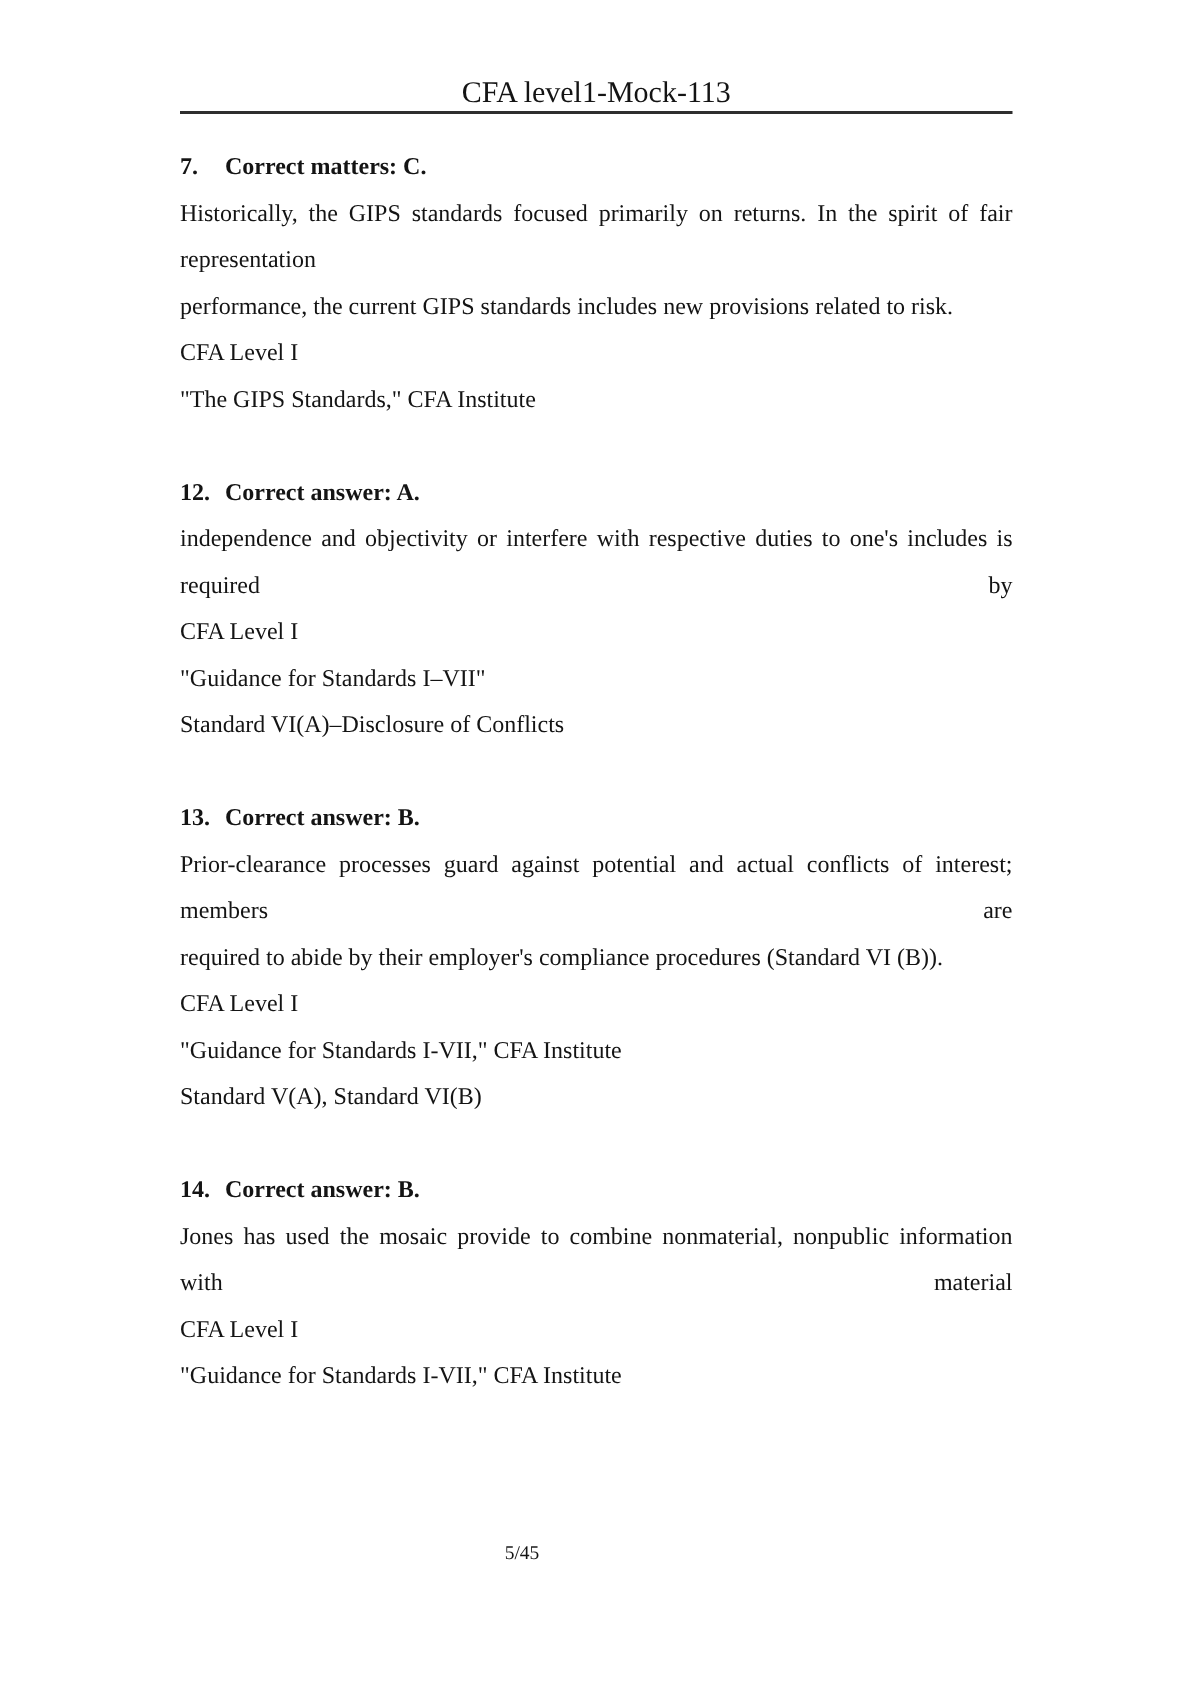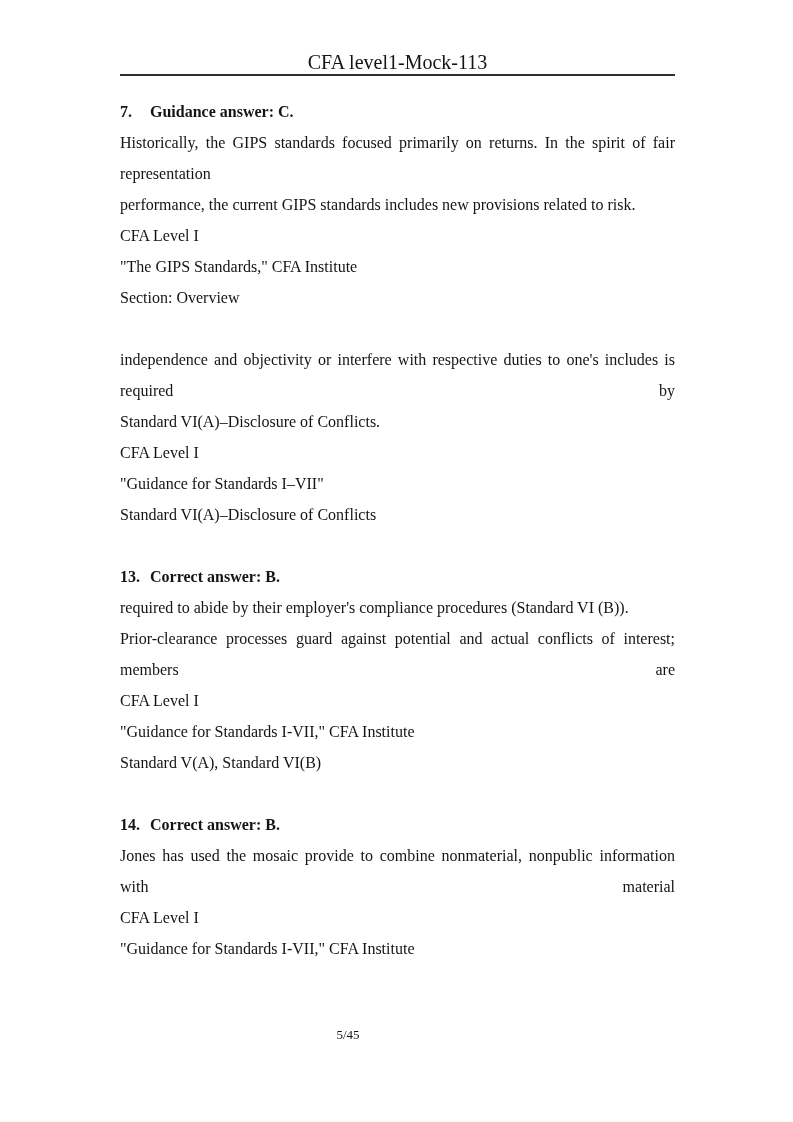--- a/index.html
+++ b/index.html
@@ -62,43 +62,44 @@
 <div class="page">
 
   <div class="header">
     <div class="header-title">CFA level1-Mock-113</div>
   </div>
 
   <div class="content">
 
     <div class="answer">
       <div class="line heading">
-        <span class="qnum">7.</span><span class="qlabel">Guidance answer: C.</span>
+        <span class="qnum">7.</span><span class="qlabel">Correct matters: C.</span>
       </div>
       <div class="line jline">Historically, the GIPS standards focused primarily on returns. In the spirit of fair representation</div>
       <div class="line">performance, the current GIPS standards includes new provisions related to risk.</div>
       <div class="line">CFA Level I</div>
       <div class="line">"The GIPS Standards," CFA Institute</div>
-      <div class="line">Section: Overview</div>
     </div>
 
     <div class="answer">
+      <div class="line heading">
+        <span class="qnum">12.</span><span class="qlabel">Correct answer: A.</span>
+      </div>
       <div class="line jline">independence and objectivity or interfere with respective duties to one's includes is required by</div>
-      <div class="line">Standard VI(A)–Disclosure of Conflicts.</div>
       <div class="line">CFA Level I</div>
       <div class="line">"Guidance for Standards I–VII"</div>
       <div class="line">Standard VI(A)–Disclosure of Conflicts</div>
     </div>
 
     <div class="answer">
       <div class="line heading">
         <span class="qnum">13.</span><span class="qlabel">Correct answer: B.</span>
       </div>
+      <div class="line jline">Prior-clearance processes guard against potential and actual conflicts of interest; members are</div>
       <div class="line">required to abide by their employer's compliance procedures (Standard VI (B)).</div>
-      <div class="line jline">Prior-clearance processes guard against potential and actual conflicts of interest; members are</div>
       <div class="line">CFA Level I</div>
       <div class="line">"Guidance for Standards I-VII," CFA Institute</div>
       <div class="line">Standard V(A), Standard VI(B)</div>
     </div>
 
     <div class="answer">
       <div class="line heading">
         <span class="qnum">14.</span><span class="qlabel">Correct answer: B.</span>
       </div>
       <div class="line jline">Jones has used the mosaic provide to combine nonmaterial, nonpublic information with material</div>

